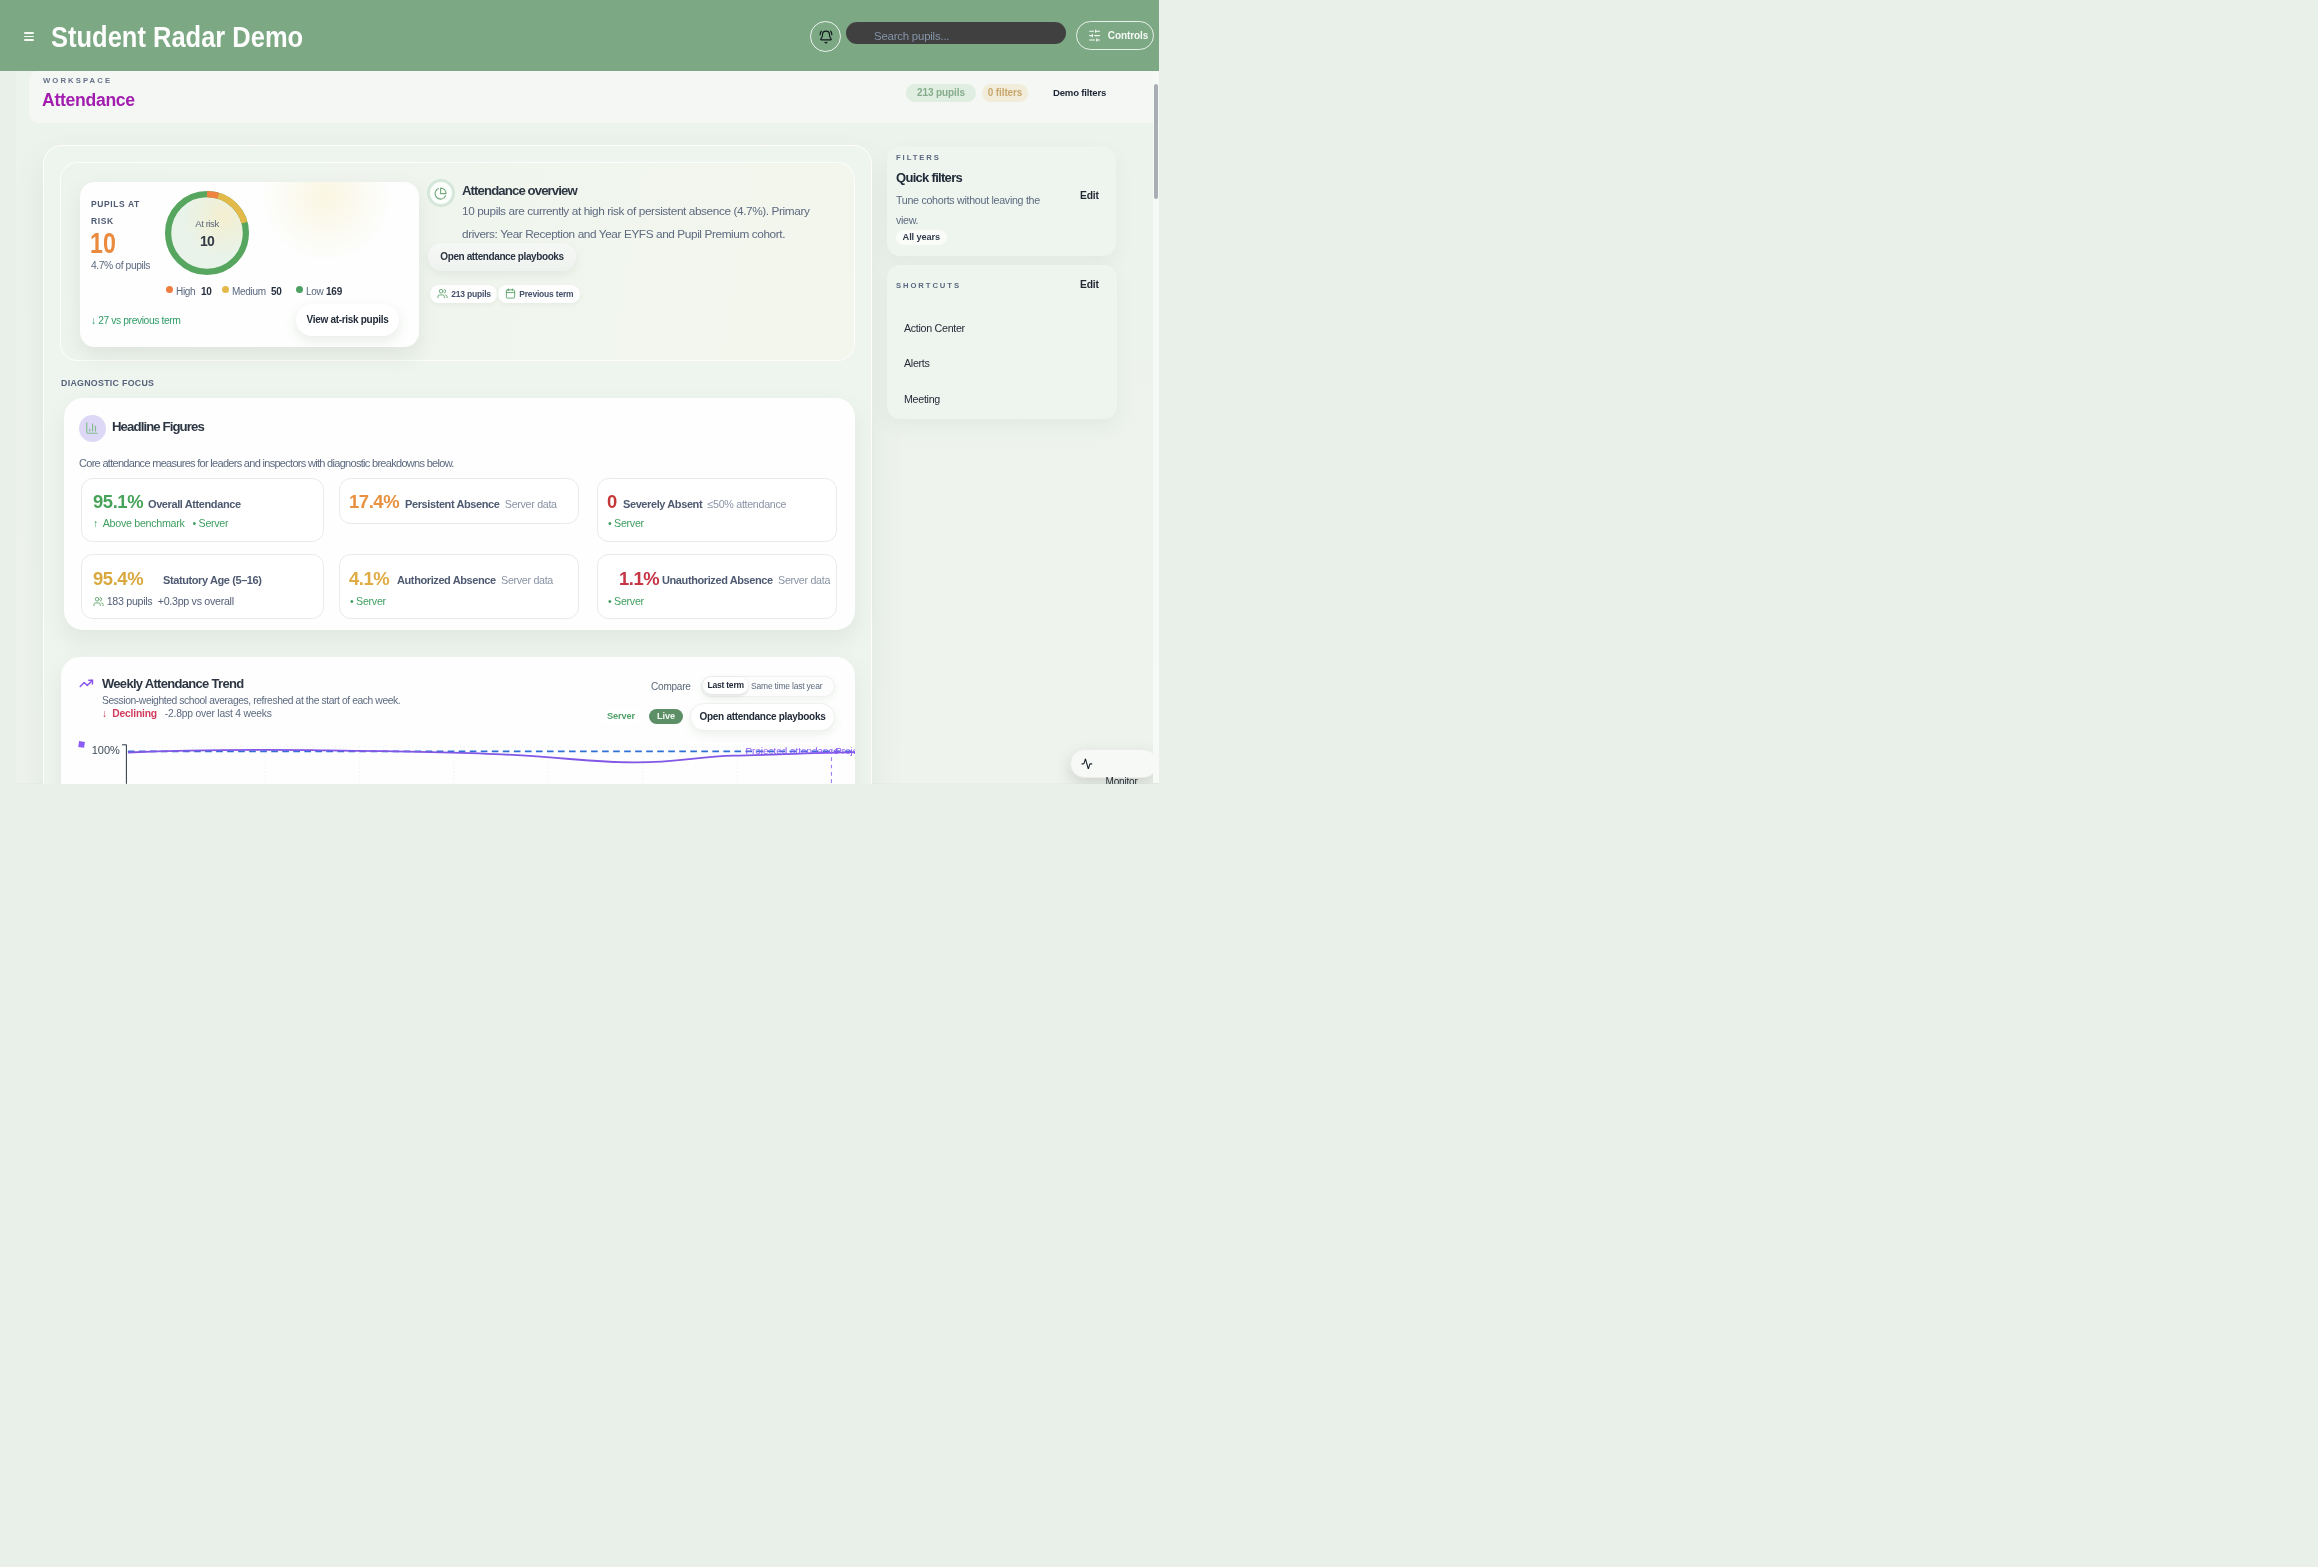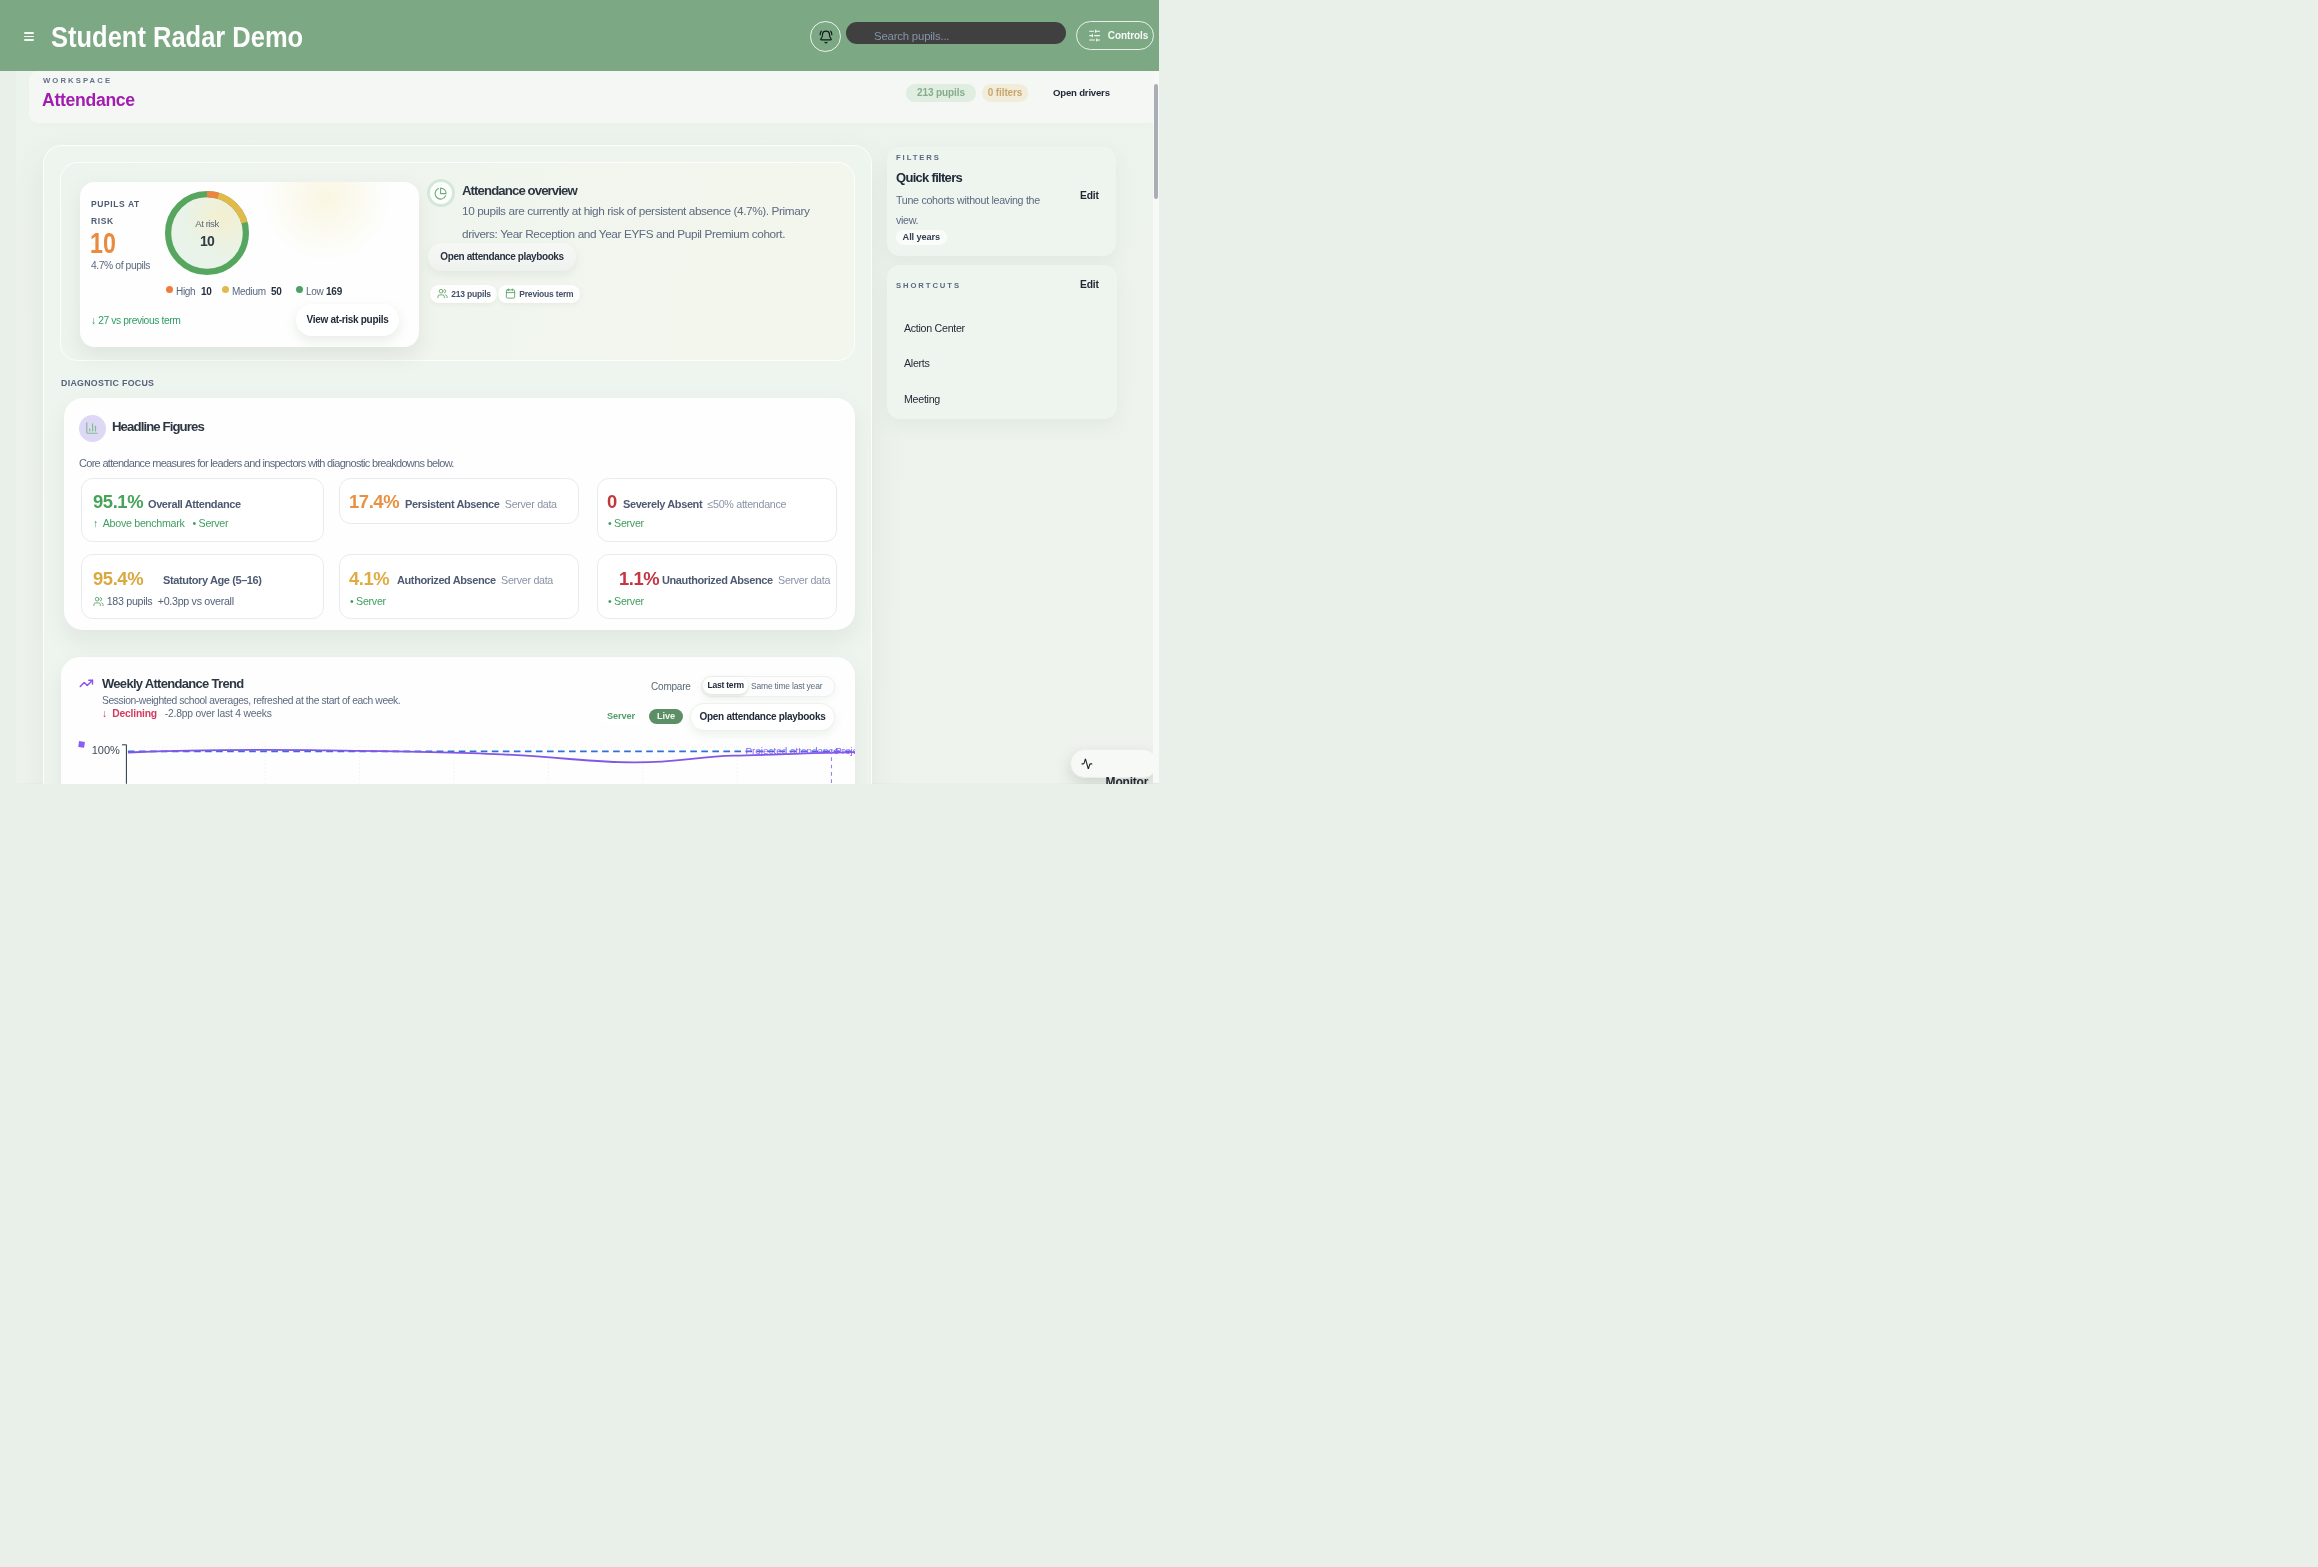--- a/index.html
+++ b/index.html
@@ -128,21 +128,21 @@
       <line x1="8" x2="8" y1="10" y2="14"></line>
       <line x1="16" x2="16" y1="18" y2="22"></line>
     </svg>
     <span style="margin-left:6.6px">Controls</span>
   </div>
 
   <div id="wslabel" class="abs">WORKSPACE</div>
   <div id="wstitle" class="abs">Attendance</div>
   <div id="chipPupils" class="hchip">213 pupils</div>
   <div id="chipFilters" class="hchip">0 filters</div>
-  <div id="openFilters" class="abs">Open drivers</div>
+  <div id="openFilters" class="abs">Demo filters</div>
 
   <div id="outer" class="abs"></div>
   <div id="hero" class="abs"></div>
 
   <div id="dcard" class="abs"></div>
   <div id="parLabel" class="abs">PUPILS AT RISK</div>
   <div id="parNum" class="abs">10</div>
   <div id="parPct" class="abs">4.7% of pupils</div>
   <svg class="abs" style="left:165px; top:191px;" width="84" height="84" viewBox="0 0 114 114">
     <defs>
@@ -287,18 +287,18 @@
   <div id="slab2" class="abs">SHORTCUTS</div>
   <div id="sedit" class="abs">Edit</div>
   <div class="sitem" style="top:322px;">Action Center</div>
   <div class="sitem" style="top:357px;">Alerts</div>
   <div class="sitem" style="top:393px;">Meeting</div>
 
   <div id="monitor" class="abs">
     <svg style="margin-left:10.3px" width="11.8" height="11.8" viewBox="0 0 24 24" fill="none" stroke="#1c242c" stroke-width="2.2" stroke-linecap="round" stroke-linejoin="round">
       <path d="M22 12h-2.48a2 2 0 0 0-1.93 1.46l-2.35 8.36a.25.25 0 0 1-.48 0L9.24 2.18a.25.25 0 0 0-.48 0l-2.35 8.36A2 2 0 0 1 4.49 12H2"></path>
     </svg>
-    <span style="margin-left:12.5px; font-size:12px; letter-spacing:-0.2px; font-weight:700; color:#242b33;margin-top:36px;">Monitor</span>
+    <span style="margin-left:12.5px; font-size:10px; letter-spacing:-0.2px; font-weight:400; color:#242b33;margin-top:36px;">Monitor</span>
   </div>
 
   <div id="sbtrack" class="abs"></div>
   <div id="sbthumb" class="abs"></div>
 
 
 </body></html>

